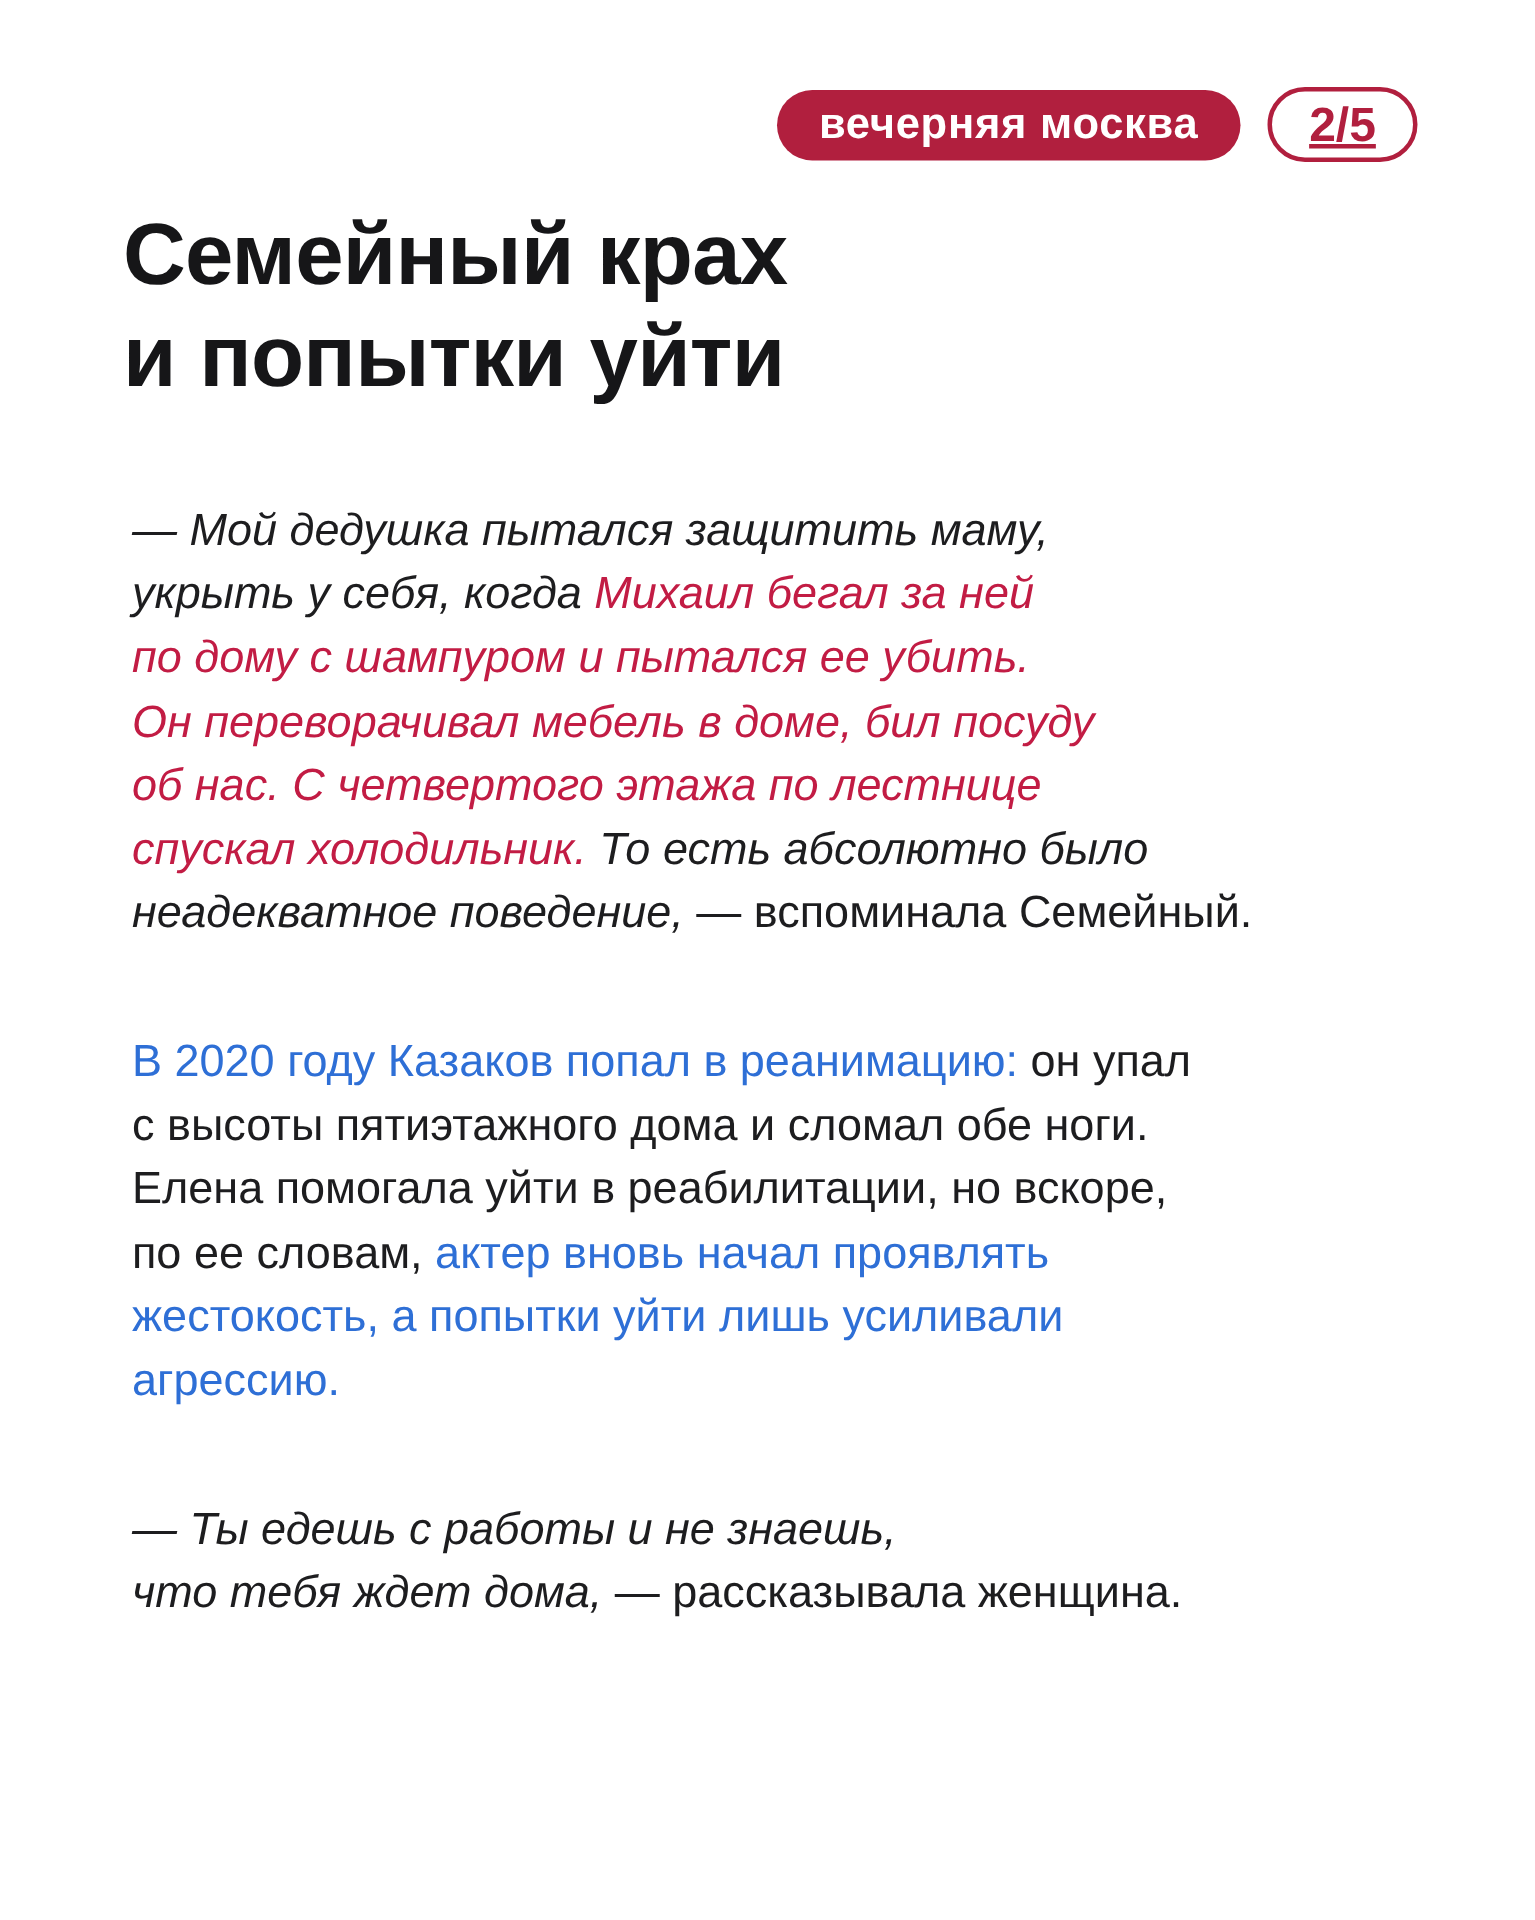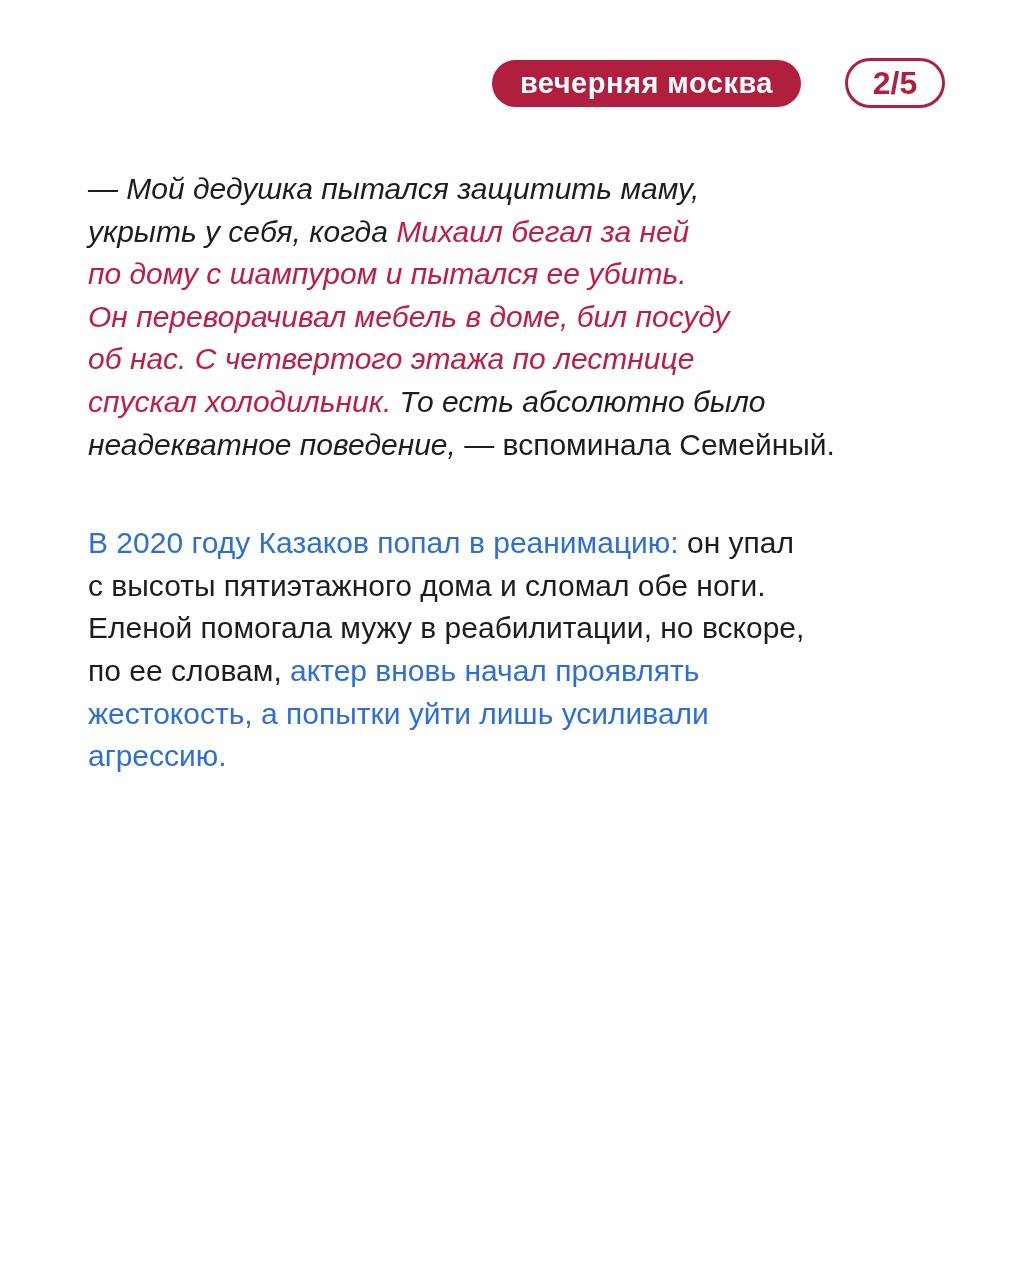--- a/index.html
+++ b/index.html
@@ -20,21 +20,21 @@
   .card {
     width: 1023px;
     height: 1280px;
     padding-top: 58px;
     background: var(--background);
   }
   .topbar {
     display: flex;
     justify-content: flex-end;
     align-items: center;
-    gap: 44px;
+    gap: 18px;
     padding-right: 78px;
   }
   .brand-badge {
     background: var(--brand-red);
     color: #ffffff;
     height: 47px;
     border-radius: 26px;
     display: flex;
     align-items: center;
     padding: 0 28px;
@@ -48,20 +48,21 @@
     border: 3px solid var(--brand-red);
     height: 50px;
     min-width: 100px;
     border-radius: 27px;
     display: flex;
     align-items: center;
     justify-content: center;
     padding: 0 20px;
     font-size: 32px;
     font-weight: 700;
+    text-decoration: underline;
   }
   .content {
     width: 900px;
     margin-left: 82px;
   }
   .headline {
     margin-top: 28px;
     font-size: 58px;
     line-height: 1.18;
     font-weight: 700;
@@ -102,32 +103,36 @@
     <div class="brand-badge">
       <span>вечерняя москва</span>
     </div>
     <div class="page-counter">
       <span>2/5</span>
     </div>
   </header>
 
   <main class="content">
 
+    <h1 class="headline">Семейный крах
+и попытки уйти</h1>
 
 
     <p class="para para-quote1"><span class="it">— Мой дедушка пытался защитить маму,
 укрыть у себя, когда </span><span class="red-em">Михаил бегал за ней
 по дому с шампуром и пытался ее убить.
 Он переворачивал мебель в доме, бил посуду
 об нас. С четвертого этажа по лестнице
 спускал холодильник.</span><span class="it"> То есть абсолютно было
 неадекватное поведение,</span><span> — вспоминала Семейный.</span></p>
 
     <p class="para para-blue"><span class="blue-em">В 2020 году Казаков попал в реанимацию:</span><span> он упал
 с высоты пятиэтажного дома и сломал обе ноги.
-Еленой помогала мужу в реабилитации, но вскоре,
+Елена помогала уйти в реабилитации, но вскоре,
 по ее словам, </span><span class="blue-em">актер вновь начал проявлять
 жестокость, а попытки уйти лишь усиливали
 агрессию.</span></p>
 
+    <p class="para para-quote2"><span class="it">— Ты едешь с работы и не знаешь,
+что тебя ждет дома,</span><span> — рассказывала женщина.</span></p>
 
   </main>
 </div>
 
 </body></html>

